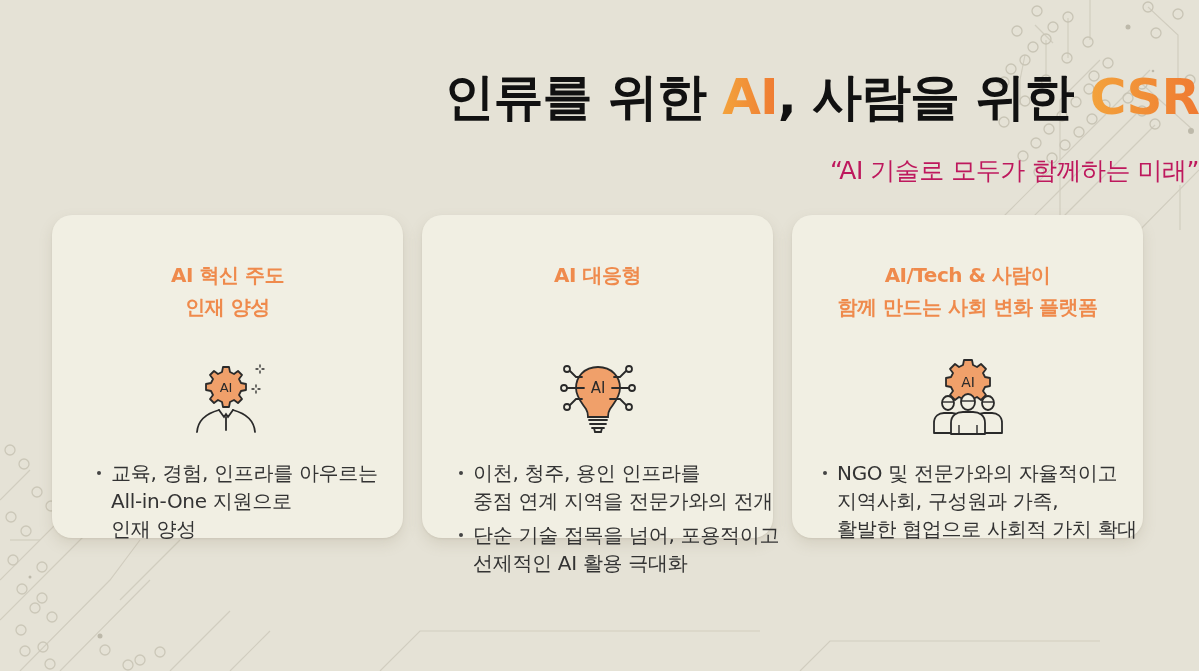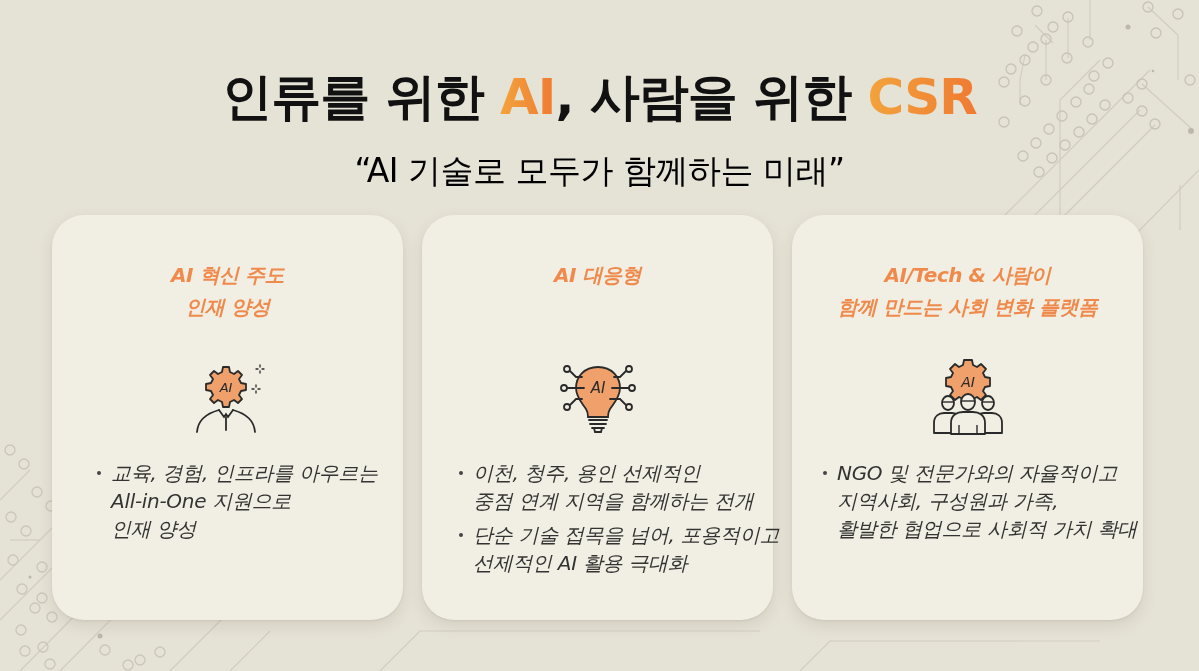--- a/index.html
+++ b/index.html
@@ -4,38 +4,37 @@
 <style>
   * { box-sizing: border-box; margin: 0; padding: 0; }
   html, body { width: 1199px; height: 671px; overflow: hidden; }
   body {
     background: #e5e2d6;
     font-family: "DejaVu Sans", "Liberation Sans", sans-serif;
     position: relative;
     color: #2b2b2b;
   }
   .bg-circuit { position: absolute; inset: 0; pointer-events: none; }
-  .header { position: absolute; left: 0; right: 0; top: 62px; text-align: center; }
+  .header { position: absolute; left: 0; right: 0; top: 62px; text-align: right; }
   .main-title {
     font-size: 50px; font-weight: bold; color: #111; letter-spacing: -1px;
     line-height: 70px;
   }
   .accent {
     background: linear-gradient(90deg, #f3a33c, #ef7a32);
     -webkit-background-clip: text; background-clip: text; color: transparent;
   }
   .subtitle {
-    margin-top: 22px; font-size: 33px; color: #000000; letter-spacing: -0.5px;
+    margin-top: 22px; font-size: 25px; color: #be185d; letter-spacing: -0.5px;
     line-height: 34px;
   }
   .card {
-    position: absolute; top: 215px; width: 351px; height: 405px;
-    background: #f1efe3; border-radius: 32px;
+    position: absolute; top: 215px; width: 351px; height: 323px;
+    background: #f1efe3; border-radius: 20px;
     box-shadow: 0 6px 14px rgba(140,130,100,0.18), 0 1px 2px rgba(120,110,90,0.12);
-    font-style: italic;
   }
   .card-1 { left: 52px; } .card-2 { left: 422px; padding-left: 28px; } .card-3 { left: 792px; }
   .card-title {
     position: absolute; top: 44px; left: 0; right: 0; text-align: center;
     color: #ef8a4c; font-weight: bold; font-size: 20px; line-height: 32px;
     letter-spacing: -0.5px;
   }
   .card-icon { position: absolute; top: 142px; left: 50%; margin-left: -40px; width: 80px; height: 80px; }
   .bullets { position: absolute; top: 244px; list-style: none; }
   .card-1 .bullets { left: 44px; }
@@ -210,22 +209,22 @@
         <path d="M9 31 L26 31"></path>
         <path d="M71 31 L54 31"></path>
         <path d="M12 48 L18 42 L24 42"></path>
         <path d="M68 48 L62 42 L52 42"></path>
       </g>
       <text x="40" y="36" text-anchor="middle" font-family="DejaVu Sans, sans-serif" font-size="15" fill="#2a2a2a">AI</text>
     </svg>
   </div>
   <ul class="bullets">
     <li class="bullet">
-      <span class="line">이천, 청주, 용인 선제적인</span>
-      <span class="line">중점 연계 지역을 함께하는 전개</span>
+      <span class="line">이천, 청주, 용인 인프라를</span>
+      <span class="line">중점 연계 지역을 전문가와의 전개</span>
     </li>
     <li class="bullet">
       <span class="line">단순 기술 접목을 넘어, 포용적이고</span>
       <span class="line">선제적인 AI 활용 극대화</span>
     </li>
   </ul>
 </section>
 
 <section class="card card-3">
   <h2 class="card-title">

